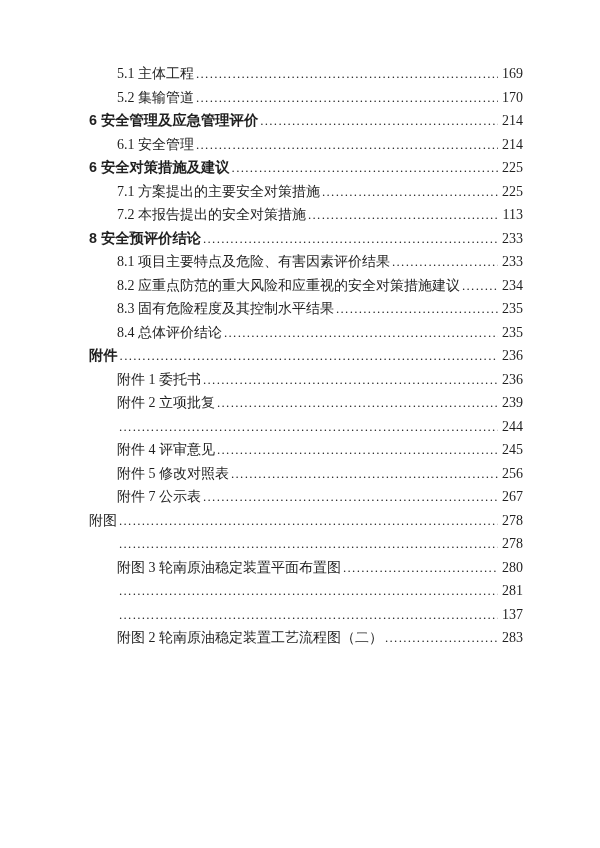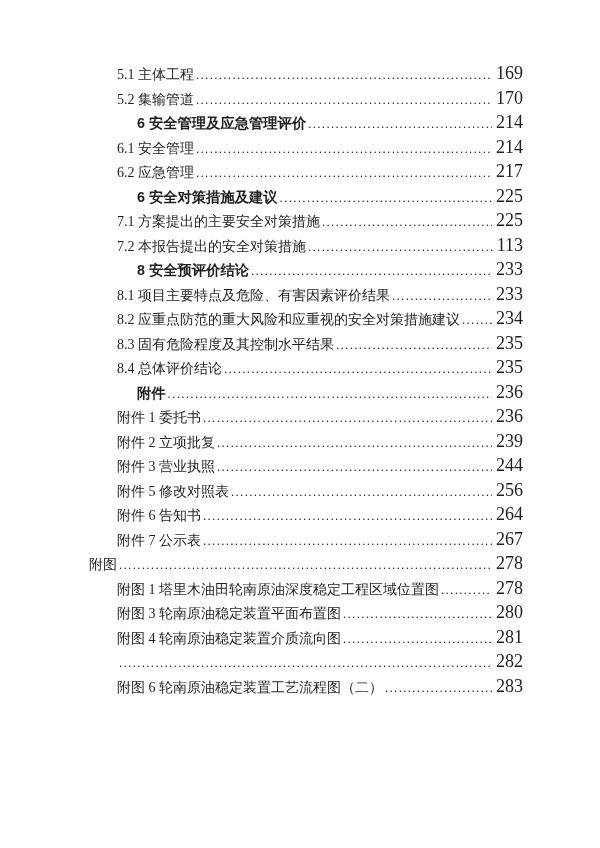--- a/index.html
+++ b/index.html
@@ -26,21 +26,20 @@
     font-size: 14px;
     white-space: nowrap;
   }
   .toc-row.sub {
     padding-left: 28px;
   }
   .toc-row.bold {
     font-family: "Liberation Sans", sans-serif;
     font-weight: 700;
     font-size: 14.3px;
-    margin-left: 48px;
   }
   .toc-label {
     flex: 0 0 auto;
   }
   .dot-leader {
     flex: 1 1 auto;
     overflow: hidden;
     margin: 0 4px 0 2px;
     min-width: 8px;
   }
@@ -50,21 +49,21 @@
     font-weight: 400;
     font-size: 13px;
     letter-spacing: 1.3px;
     color: #2a2a2a;
   }
   .toc-page-num {
     flex: 0 0 auto;
     text-align: right;
     font-family: "Liberation Serif", serif;
     font-weight: 400;
-    font-size: 18px;
+    font-size: 14px;
   }
 </style>
 </head>
 <body>
 
 <div class="page">
   <div class="toc">
       <div class="toc-row sub">
         <span class="toc-label">5.1 主体工程</span>
         <span class="dot-leader"></span>
@@ -77,25 +76,20 @@
       </div>
       <div class="toc-row bold">
         <span class="toc-label">6 安全管理及应急管理评价</span>
         <span class="dot-leader"></span>
         <span class="toc-page-num">214</span>
       </div>
       <div class="toc-row sub">
         <span class="toc-label">6.1 安全管理</span>
         <span class="dot-leader"></span>
         <span class="toc-page-num">214</span>
-      </div>
-      <div class="toc-row sub">
-        <span class="toc-label">6.2 应急管理</span>
-        <span class="dot-leader"></span>
-        <span class="toc-page-num">217</span>
       </div>
       <div class="toc-row bold">
         <span class="toc-label">6 安全对策措施及建议</span>
         <span class="dot-leader"></span>
         <span class="toc-page-num">225</span>
       </div>
       <div class="toc-row sub">
         <span class="toc-label">7.1 方案提出的主要安全对策措施</span>
         <span class="dot-leader"></span>
         <span class="toc-page-num">225</span>
@@ -139,62 +133,59 @@
         <span class="toc-label">附件 1 委托书</span>
         <span class="dot-leader"></span>
         <span class="toc-page-num">236</span>
       </div>
       <div class="toc-row sub">
         <span class="toc-label">附件 2 立项批复</span>
         <span class="dot-leader"></span>
         <span class="toc-page-num">239</span>
       </div>
       <div class="toc-row sub">
-        <span class="toc-label">附件 3 营业执照</span>
         <span class="dot-leader"></span>
         <span class="toc-page-num">244</span>
+      </div>
+      <div class="toc-row sub">
+        <span class="toc-label">附件 4 评审意见</span>
+        <span class="dot-leader"></span>
+        <span class="toc-page-num">245</span>
       </div>
       <div class="toc-row sub">
         <span class="toc-label">附件 5 修改对照表</span>
         <span class="dot-leader"></span>
         <span class="toc-page-num">256</span>
-      </div>
-      <div class="toc-row sub">
-        <span class="toc-label">附件 6 告知书</span>
-        <span class="dot-leader"></span>
-        <span class="toc-page-num">264</span>
       </div>
       <div class="toc-row sub">
         <span class="toc-label">附件 7 公示表</span>
         <span class="dot-leader"></span>
         <span class="toc-page-num">267</span>
       </div>
       <div class="toc-row">
         <span class="toc-label">附图</span>
         <span class="dot-leader"></span>
         <span class="toc-page-num">278</span>
       </div>
       <div class="toc-row sub">
-        <span class="toc-label">附图 1 塔里木油田轮南原油深度稳定工程区域位置图</span>
         <span class="dot-leader"></span>
         <span class="toc-page-num">278</span>
       </div>
       <div class="toc-row sub">
         <span class="toc-label">附图 3 轮南原油稳定装置平面布置图</span>
         <span class="dot-leader"></span>
         <span class="toc-page-num">280</span>
       </div>
       <div class="toc-row sub">
-        <span class="toc-label">附图 4 轮南原油稳定装置介质流向图</span>
         <span class="dot-leader"></span>
         <span class="toc-page-num">281</span>
       </div>
       <div class="toc-row sub">
         <span class="dot-leader"></span>
-        <span class="toc-page-num">282</span>
+        <span class="toc-page-num">137</span>
       </div>
       <div class="toc-row sub">
-        <span class="toc-label">附图 6 轮南原油稳定装置工艺流程图（二）</span>
+        <span class="toc-label">附图 2 轮南原油稳定装置工艺流程图（二）</span>
         <span class="dot-leader"></span>
         <span class="toc-page-num">283</span>
       </div>
     </div>
 </div>
 
 </body></html>

